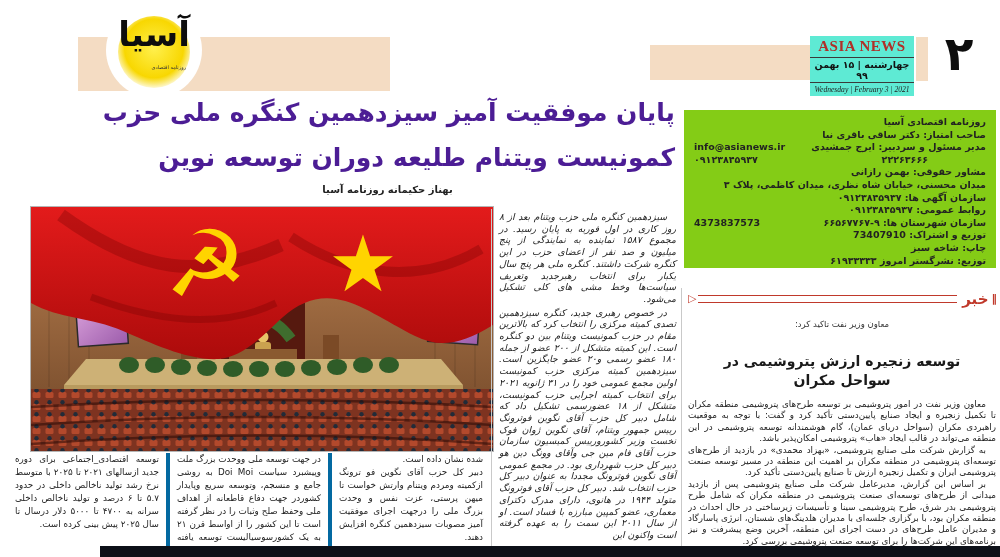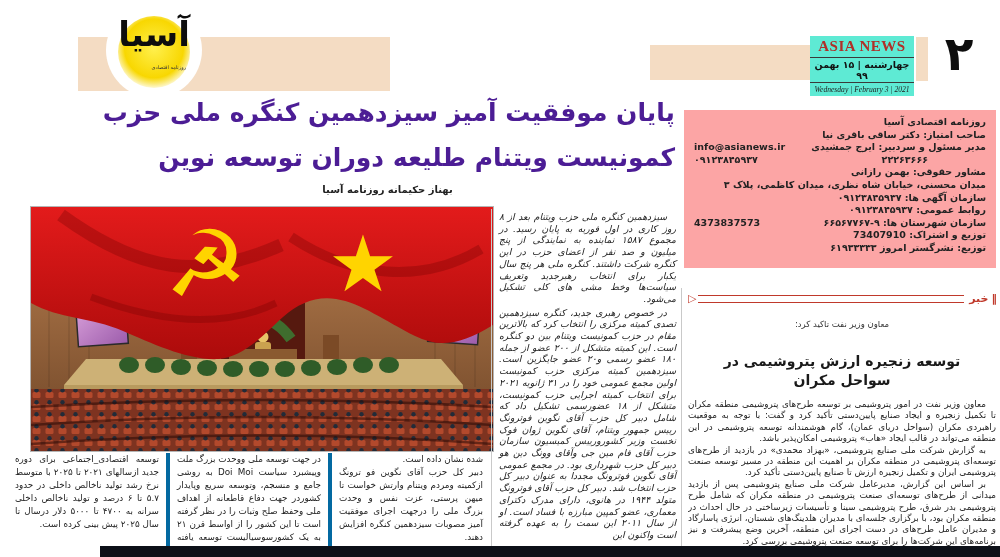--- a/index.html
+++ b/index.html
@@ -35,30 +35,30 @@
   .photo{position:absolute;left:30px;top:206px;width:462px;height:244px;border:1px solid #b5b5b5;
          overflow:hidden;background:#7a4a2a;}
   
   .col-main{position:absolute;left:497px;top:209px;width:181px;height:337px;overflow:hidden;
             direction:rtl;text-align:justify;font-size:9.3px;line-height:11.7px;color:#1c1c1c;}
   .col-main p{margin:2px;text-indent:9px;font-style:italic;}
   .vline{position:absolute;background:#c9c9c9;width:1px;}
   .vline-photo{left:491px;top:209px;height:337px;}
   .vline-news{left:681px;top:288px;height:258px;}
   
-  .contact{position:absolute;left:684px;top:110px;width:312px;height:158px;background:#fca5a5;
+  .contact{position:absolute;left:684px;top:110px;width:312px;height:158px;background:#84cc16;
            padding:6px 10px 0 10px;box-sizing:border-box;direction:rtl;
            font-size:9.5px;font-weight:bold;color:#222;}
   .contact-line{display:flex;justify-content:space-between;line-height:12.6px;}
   
   .news{position:absolute;left:688px;top:292px;width:308px;height:254px;overflow:hidden;}
   .news-head{display:flex;align-items:center;height:13px;}
   .nh-tri{color:#c0392b;font-size:11px;line-height:11px;}
   .nh-line{flex:1;height:6px;border-top:1.5px solid #c0392b;border-bottom:1.5px solid #c0392b;margin:0 2px;}
-  .nh-label{color:#c0392b;font-weight:bold;font-size:11px;padding:0 3px;direction:rtl;}
+  .nh-label{color:#c0392b;font-weight:bold;font-size:15px;padding:0 3px;direction:rtl;}
   .nh-bars{color:#c0392b;font-weight:bold;font-size:11px;letter-spacing:-1px;}
   .news-kicker{margin-top:14px;text-align:center;font-size:8.5px;color:#333;direction:rtl;}
   .news-headline{margin:23px auto 0 auto;width:250px;text-align:center;font-size:14px;line-height:19px;
                  font-weight:bold;color:#1a1a1a;direction:rtl;}
   .news-body{margin-top:9px;direction:rtl;text-align:justify;font-size:8.8px;line-height:11.4px;color:#222;}
   .news-body p{margin:0;text-indent:10px;}
   
   .bcols{position:absolute;left:8px;top:453px;width:482px;height:93px;display:flex;direction:rtl;
          overflow:hidden;}
   .bcol{flex:1;padding:0 7px;text-align:justify;font-size:8.8px;line-height:13px;color:#1c1c1c;}
@@ -219,20 +219,24 @@
     </div>
     <div class="contact-line">
       <span>سازمان شهرستان ها: ۹-۶۶۵۶۷۷۶۷</span>
       <span>4373837573</span>
     </div>
     <div class="contact-line">
       <span>توزیع و اشتراک: 73407910</span>
       <span></span>
     </div>
     <div class="contact-line">
+      <span>چاپ: شاخه سبز</span>
+      <span></span>
+    </div>
+    <div class="contact-line">
       <span>توزیع: نشرگستر امروز ۶۱۹۳۳۳۳۳</span>
       <span></span>
     </div>
   </div>
 
   <div class="vline vline-news"></div>
   <div class="news">
     <div class="news-head">
       <span class="nh-tri">▷</span>
       <span class="nh-line"></span>

